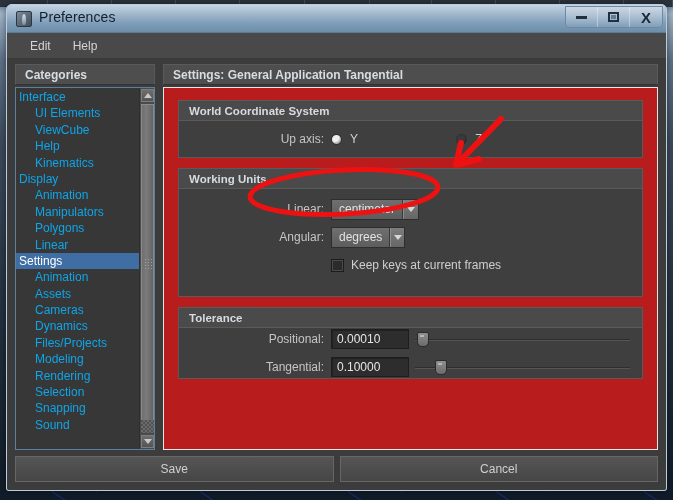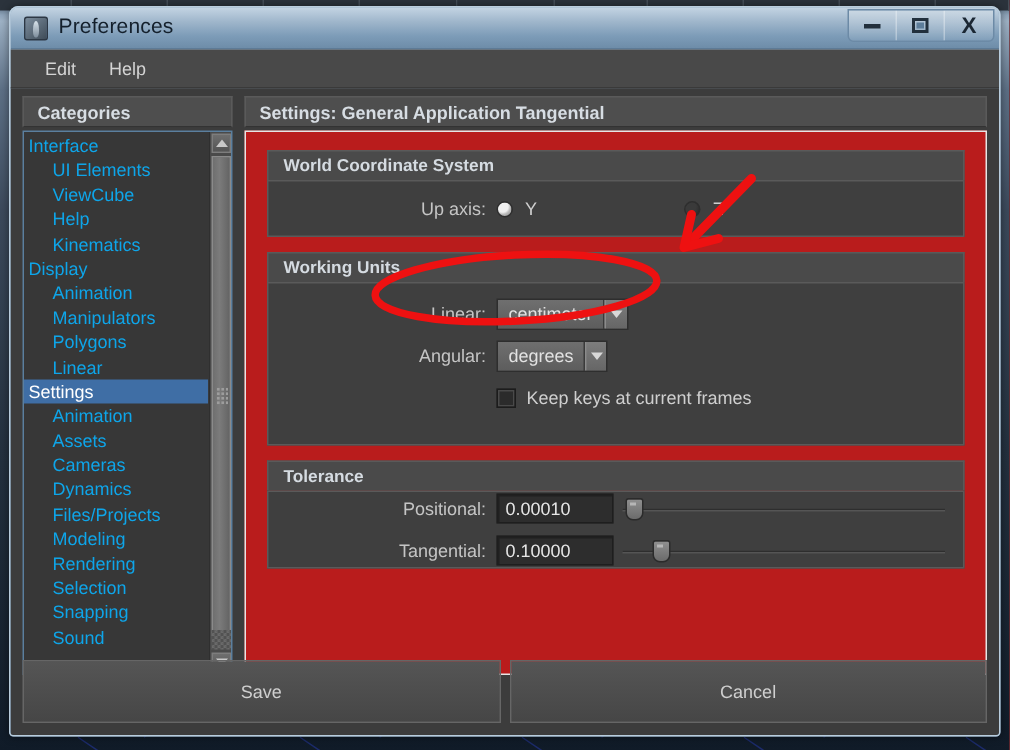--- a/index.html
+++ b/index.html
@@ -266,21 +266,21 @@
     border: 1px solid #2b2b2b;
     border-radius: 2px 2px 5px 5px;
   }
   .slider .knob::after {
     content:""; position:absolute; left:2px; top:2px; width:4px; height:2px;
     background:#b6b6b6;
   }
 
   
   #footer {
-    position: absolute; left: 8px; right: 8px; bottom: 8px; height: 42px;
+    position: absolute; left: 8px; right: 8px; bottom: 8px; height: 26px;
     display: flex; gap: 6px;
   }
   .fbtn {
     flex: 1; display: flex; align-items: center; justify-content: center;
     background: linear-gradient(180deg,#555555,#464646);
     border: 1px solid #666; color: #cfcfcf; font-size: 12px;
     cursor: default;
   }
 
   

